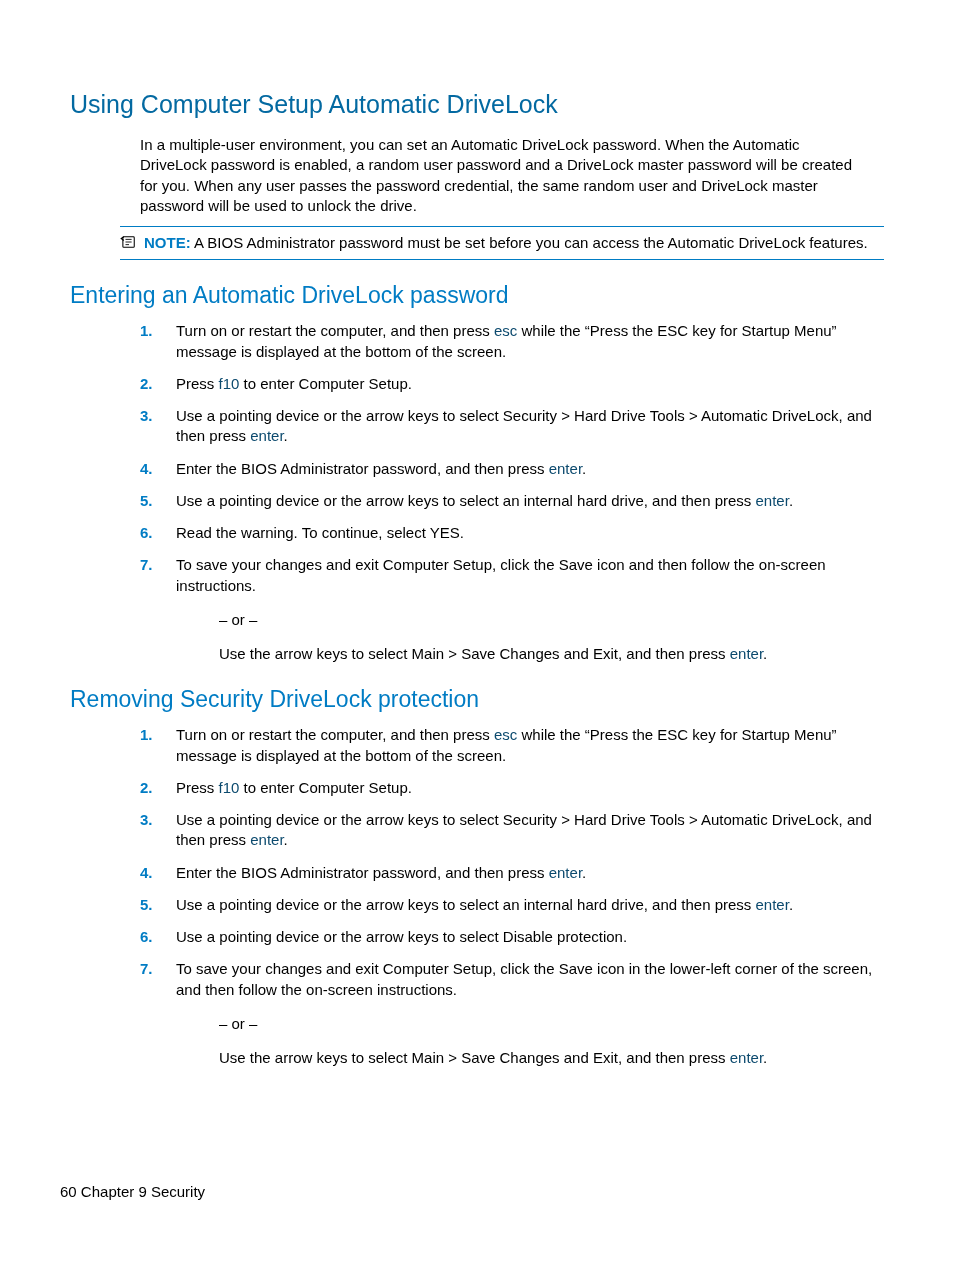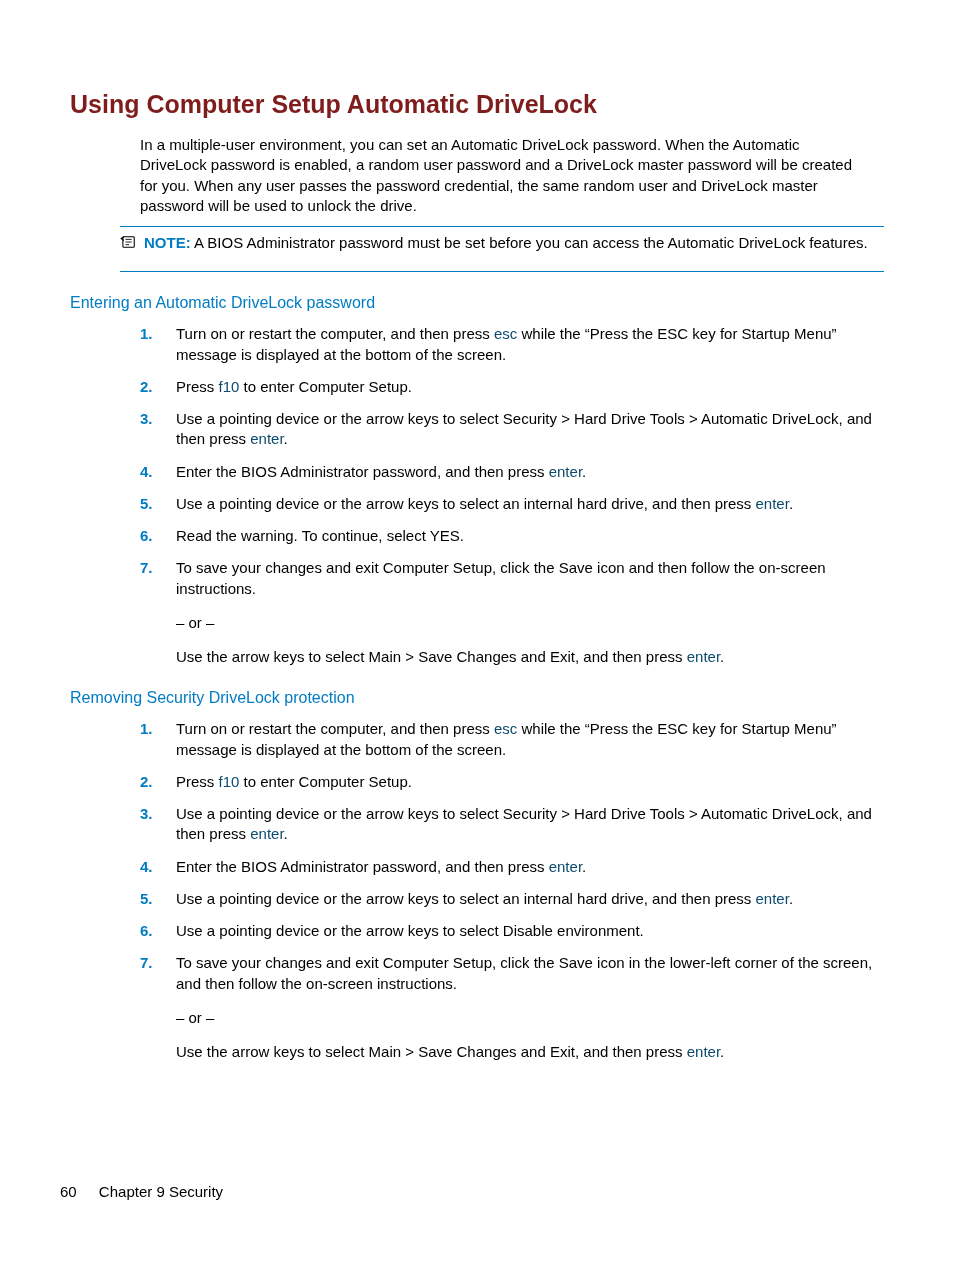--- a/index.html
+++ b/index.html
@@ -12,43 +12,43 @@
     width: 954px;
     height: 1270px;
     box-sizing: border-box;
     position: relative;
   }
   .page {
     padding: 90px 70px 0 70px;
     box-sizing: border-box;
   }
   h1 {
-    color: #7f1d1d;
-    font-weight: bold;
+    color: #0369a1;
+    font-weight: normal;
     font-size: 25px;
     margin: 0 0 16px 0;
   }
   h2 {
     color: #007cc4;
     font-weight: normal;
-    font-size: 16px;
+    font-size: 23px;
     margin: 22px 0 12px 0;
   }
   .body-indent {
     margin-left: 70px;
   }
   p.intro, p.lead {
     margin: 10px 18px 10px 0;
     line-height: 1.35;
   }
   .note-block {
     margin: 8px 0 0 50px;
     border-top: 1px solid #007cc4;
     border-bottom: 1px solid #007cc4;
-    padding: 6px 0 18px 0;
+    padding: 6px 0 6px 0;
     position: relative;
   }
   .note-row {
     display: flex;
     align-items: flex-start;
     gap: 6px;
     line-height: 1.35;
   }
   .note-icon {
     flex: 0 0 auto;
@@ -76,35 +76,35 @@
     color: #007cc4;
     font-weight: bold;
     flex: 0 0 18px;
     text-align: left;
   }
   .step-body {
     flex: 1 1 auto;
   }
   .step-body .sub {
     margin-top: 14px;
+    margin-left: 43px;
   }
   .key {
     color: #0c4a6e;
   }
   .bold {
     font-weight: normal;
   }
   .footer {
     position: absolute;
     left: 60px;
     bottom: 70px;
     font-size: 15px;
   }
   .footer .pn {
-    margin-right: 18px;
     text-align: right;
   }
 </style>
 </head>
 <body>
 
 <div class="page">
   <h1>Using Computer Setup Automatic DriveLock</h1>
 
   <div class="body-indent">
@@ -206,21 +206,21 @@
         </li>
         <li>
           <span class="num">5.</span>
           <div class="step-body">
             <div>Use a pointing device or the arrow keys to select an internal hard drive, and then press <span class="key">enter</span>.</div>
           </div>
         </li>
         <li>
           <span class="num">6.</span>
           <div class="step-body">
-            <div>Use a pointing device or the arrow keys to select <span class="bold">Disable environment</span>.</div>
+            <div>Use a pointing device or the arrow keys to select <span class="bold">Disable protection</span>.</div>
           </div>
         </li>
         <li>
           <span class="num">7.</span>
           <div class="step-body">
             <div>To save your changes and exit Computer Setup, click the <span class="bold">Save</span> icon in the lower-left corner of the screen, and then follow the on-screen instructions.</div>
             <div class="sub">– or –</div>
             <div class="sub">Use the arrow keys to select <span class="bold">Main &gt; Save Changes and Exit</span>, and then press <span class="key">enter</span>.</div>
           </div>
         </li>

